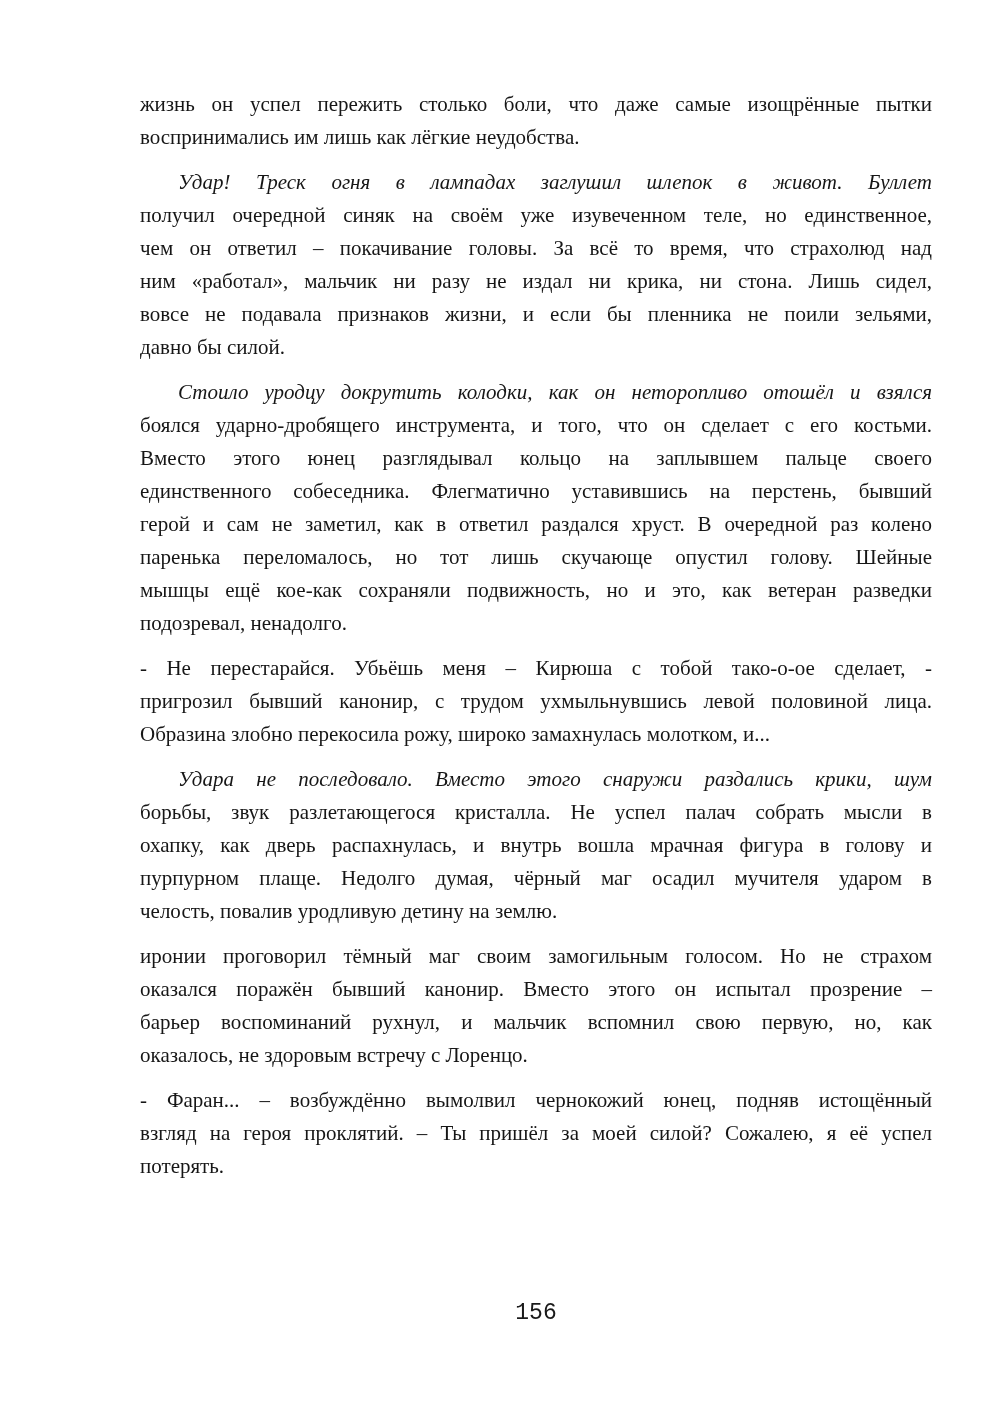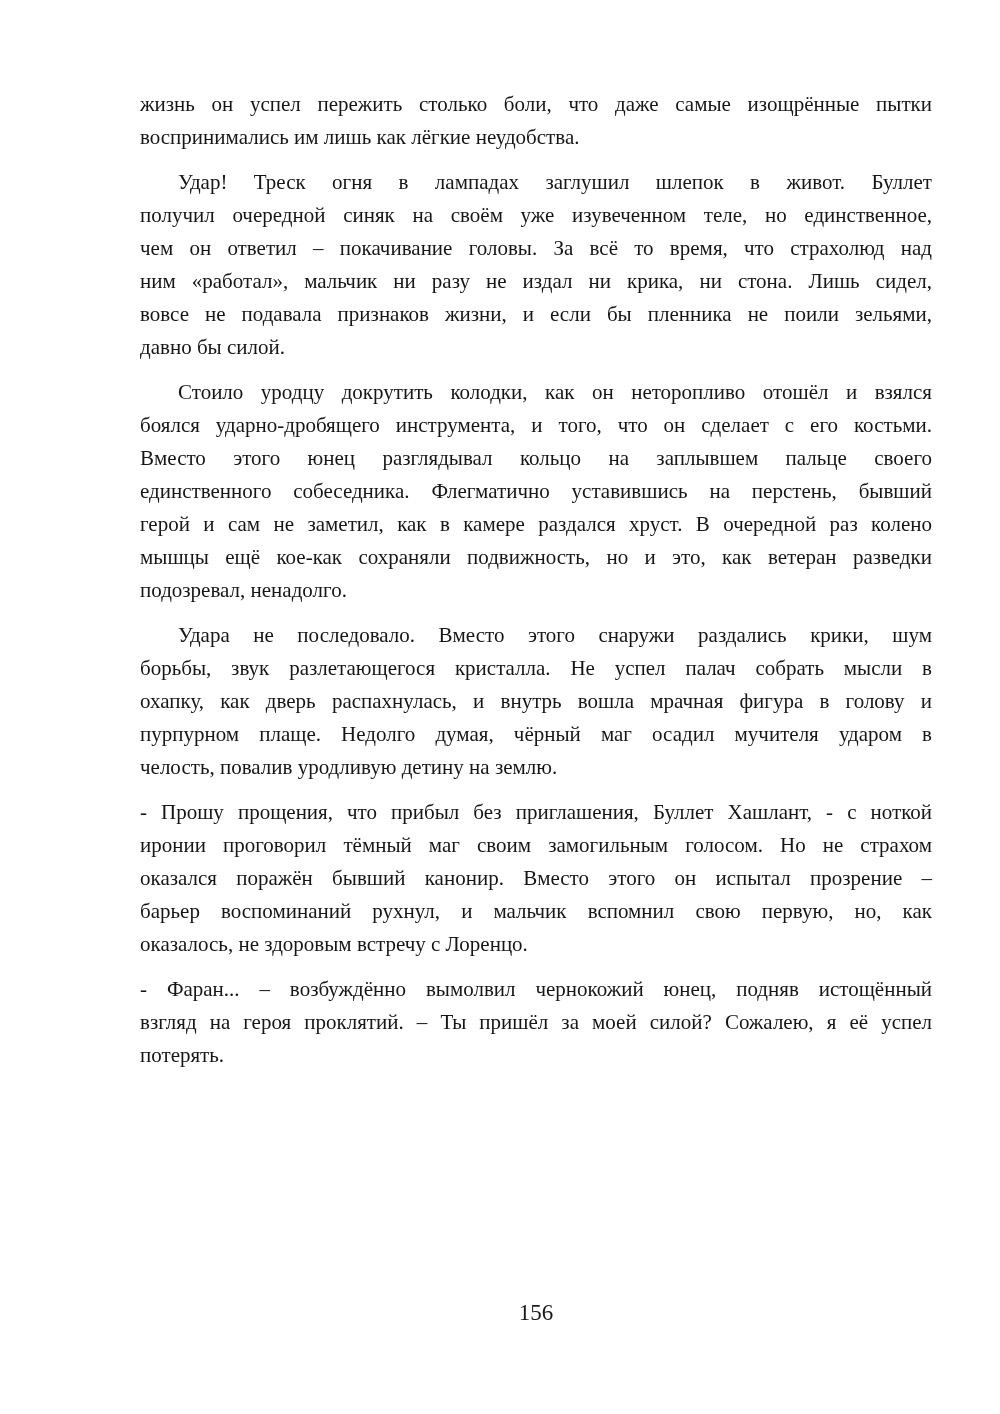--- a/index.html
+++ b/index.html
@@ -30,28 +30,29 @@
     line-height: 33px;
     text-align: justify;
     text-align-last: justify;
     white-space: normal;
   }
   .line.last {
     text-align-last: left;
   }
   .line.first-indent {
     text-indent: 38px;
+    font-style: italic;
   }
   .page-number {
     position: absolute;
     top: 1300px;
     left: 140px;
     width: 792px;
     text-align: center;
-    font-family: Liberation Serif, serif;
+    font-family: Liberation Mono, monospace;
     font-size: 23px;
     color: #1a1a1a;
   }
 </style>
 </head>
 <body>
 
 <div class="page">
   <div class="text-column">
 
@@ -67,36 +68,41 @@
       <div class="line">ним «работал», мальчик ни разу не издал ни крика, ни стона. Лишь сидел,</div>
       <div class="line">вовсе не подавала признаков жизни, и если бы пленника не поили зельями,</div>
       <div class="line last">давно бы силой.</div>
     </div>
 
     <div class="paragraph">
       <div class="line first-indent">Стоило уродцу докрутить колодки, как он неторопливо отошёл и взялся</div>
       <div class="line">боялся ударно-дробящего инструмента, и того, что он сделает с его костьми.</div>
       <div class="line">Вместо этого юнец разглядывал кольцо на заплывшем пальце своего</div>
       <div class="line">единственного собеседника. Флегматично уставившись на перстень, бывший</div>
-      <div class="line">герой и сам не заметил, как в камере раздался хруст. В очередной раз колено</div>
+      <div class="line">герой и сам не заметил, как в ответил раздался хруст. В очередной раз колено</div>
+      <div class="line">паренька переломалось, но тот лишь скучающе опустил голову. Шейные</div>
       <div class="line">мышцы ещё кое-как сохраняли подвижность, но и это, как ветеран разведки</div>
       <div class="line last">подозревал, ненадолго.</div>
     </div>
 
+    <div class="paragraph">
+      <div class="line">- Не перестарайся. Убьёшь меня – Кирюша с тобой тако-о-ое сделает, -</div>
+      <div class="line">пригрозил бывший канонир, с трудом ухмыльнувшись левой половиной лица.</div>
+      <div class="line last">Образина злобно перекосила рожу, широко замахнулась молотком, и...</div>
+    </div>
 
     <div class="paragraph">
       <div class="line first-indent">Удара не последовало. Вместо этого снаружи раздались крики, шум</div>
       <div class="line">борьбы, звук разлетающегося кристалла. Не успел палач собрать мысли в</div>
       <div class="line">охапку, как дверь распахнулась, и внутрь вошла мрачная фигура в голову и</div>
       <div class="line">пурпурном плаще. Недолго думая, чёрный маг осадил мучителя ударом в</div>
       <div class="line last">челость, повалив уродливую детину на землю.</div>
     </div>
 
     <div class="paragraph">
-      <div class="line">- Прошу прощения, что прибыл без приглашения, Буллет Хашлант, - с ноткой</div>
       <div class="line">иронии проговорил тёмный маг своим замогильным голосом. Но не страхом</div>
       <div class="line">оказался поражён бывший канонир. Вместо этого он испытал прозрение –</div>
       <div class="line">барьер воспоминаний рухнул, и мальчик вспомнил свою первую, но, как</div>
       <div class="line last">оказалось, не здоровым встречу с Лоренцо.</div>
     </div>
 
     <div class="paragraph">
       <div class="line">- Фаран... – возбуждённо вымолвил чернокожий юнец, подняв истощённый</div>
       <div class="line">взгляд на героя проклятий. – Ты пришёл за моей силой? Сожалею, я её успел</div>
       <div class="line last">потерять.</div>

